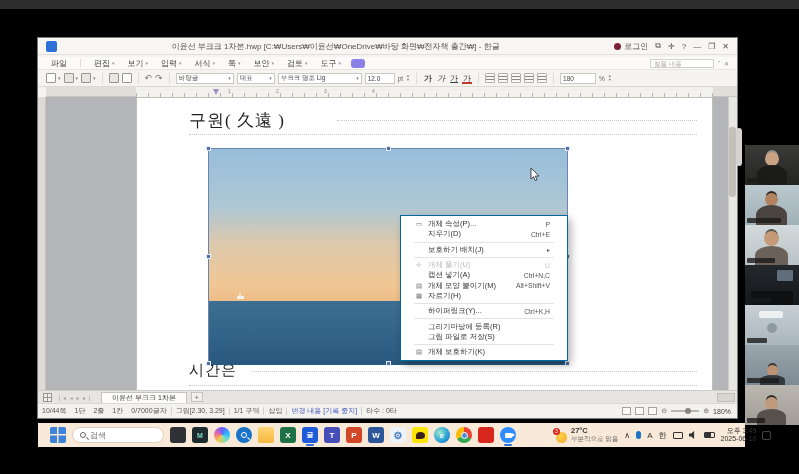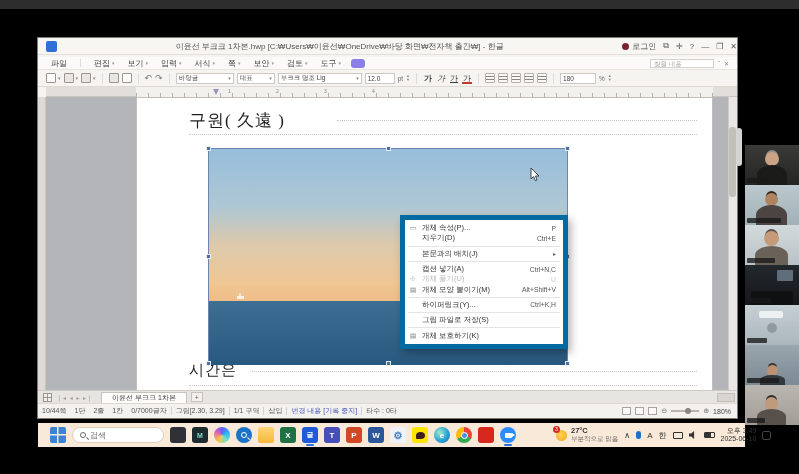--- a/index.html
+++ b/index.html
@@ -6,21 +6,21 @@
   *{box-sizing:border-box;font-family:"Liberation Sans",sans-serif;}
   #stage{position:relative;width:799px;height:474px;background:#000;overflow:hidden;}
   
   .topbar{position:absolute;left:0;top:0;width:799px;height:9px;background:#2d2d2d;}
 
   
   .hwp{position:absolute;left:38px;top:38px;width:699px;height:380px;background:#f6f4f1;box-shadow:0 0 0 1px #7a7a7a;}
   .titlebar{position:absolute;left:0;top:0;width:100%;height:17px;background:#f8f6f3;display:flex;align-items:center;border-bottom:1px solid #e3e0db;}
   .appico{width:11px;height:11px;background:#2e6fd8;border-radius:2px;margin-left:8px;color:#fff;font-size:7px;line-height:11px;text-align:center;}
   .wtitle{flex:1;text-align:center;font-size:8px;color:#555;white-space:nowrap;overflow:hidden;}
-  .tb-right{display:flex;align-items:center;gap:7px;margin-right:0;font-size:8px;color:#666;}
+  .tb-right{display:flex;align-items:center;gap:7px;margin-right:8px;font-size:8px;color:#666;}
   .login{display:flex;align-items:center;gap:3px;color:#555;}
   .login .dot{width:7px;height:7px;border-radius:50%;background:#7d1f35;}
   .wc{font-size:8px;color:#555;}
   .menubar{position:absolute;left:0;top:19px;width:100%;height:13px;background:#fbfaf8;display:flex;align-items:center;font-size:8px;color:#3c3c3c;border-bottom:1px solid #e8e5e0;}
   .menu{margin-left:13px;display:flex;align-items:center;gap:2px;white-space:nowrap;}
   .menu .car{font-size:5px;color:#999;}
   .mdiv{width:1px;height:8px;background:#ddd;margin-left:13px;}
   .ai-badge{width:14px;height:9px;background:#8b7fe8;border-radius:3px;margin-left:10px;}
   .findbox{margin-left:auto;margin-right:8px;display:flex;align-items:center;gap:4px;}
   .findinput{width:64px;height:9px;background:#fff;border:1px solid #d5d2cc;font-size:6.5px;color:#a9a6a0;line-height:8px;padding-left:3px;}
@@ -53,21 +53,21 @@
   .heading{position:absolute;left:52px;top:11px;font-family:"Liberation Serif",serif;font-size:17px;color:#1d1d1d;letter-spacing:1px;}
   .bodyline{position:absolute;left:52px;top:263px;font-family:"Liberation Serif",serif;font-size:15px;color:#1d1d1d;letter-spacing:1px;}
   .dots{position:absolute;height:1px;border-top:1px dotted #c9c7c2;}
   
   .pic{position:absolute;left:71px;top:50px;width:360px;height:216px;border:1px solid #6d84ad;}
   .sky{position:absolute;left:0;top:0;width:100%;height:152px;background:linear-gradient(#97bedb 0%,#aec7d4 38%,#dcc9ad 62%,#f0c795 88%,#eebd87 100%);}
   .sea{position:absolute;left:0;top:152px;width:100%;height:64px;background:linear-gradient(#3c6f93,#29587e);}
   .boat-svg{position:absolute;left:0;top:0;}
   .hnd{position:absolute;width:5px;height:5px;background:#4d6ca8;border:1px solid #e9eef6;z-index:3;}
   
-  .cmenu{position:absolute;left:362px;top:177px;width:168px;background:#fff;border:5px solid #0369a1;box-shadow:3px 4px 8px rgba(0,0,0,.3);z-index:50;padding:3px 0;}
+  .cmenu{position:absolute;left:362px;top:177px;width:168px;background:#fff;border:1px solid #0369a1;box-shadow:3px 4px 8px rgba(0,0,0,.3);z-index:50;padding:3px 10px;}
   .mi{display:flex;align-items:center;height:10.3px;padding:0 7px 0 5px;font-size:7.5px;color:#333;}
   .mi .mico{width:12px;font-size:6.5px;color:#777;flex:none;}
   .mi .mlabel{white-space:nowrap;}
   .mi .msc{margin-left:auto;color:#555;font-size:6.8px;}
   .mi .arrow{margin-left:auto;color:#666;font-size:6px;}
   .mi.dis{color:#b9b9b9;} .mi.dis .msc,.mi.dis .mico{color:#c6c6c6;}
   .msep{height:1px;background:#e4e4e2;margin:2px 3px;}
   
   .tabbar{position:absolute;left:0;top:352px;width:100%;height:13px;background:#e7e5e1;border-top:1px solid #cfccc7;display:flex;align-items:center;font-size:7px;color:#777;}
   .gridico{width:9px;height:9px;margin-left:5px;border:1px solid #9a968f;background:
@@ -107,21 +107,21 @@
   .teams{background:#464eb8;} .ppt{background:#d24726;} .wordapp{background:#2b579a;}
   .gearapp{background:#eef3f8;color:#4a7fc0;font-size:10px;}
   .kakao{background:#fee500;} .kakao span{width:9px;height:7px;background:#3a1d1d;border-radius:50% 50% 50% 10%;}
   .edgeapp{border-radius:50%;background:radial-gradient(circle at 35% 35%,#9fe8c8,#2aa3d8 55%,#1a5fb8);color:#fff;font-size:8px;}
   .chrome{border-radius:50%;background:conic-gradient(#ea4335 0 33%,#34a853 0 66%,#fbbc05 0 100%);}
   .chrome span{width:7px;height:7px;border-radius:50%;background:#4a90e2;border:1.5px solid #fff;}
   .redapp{background:#d8281e;color:#ffd24a;font-size:6px;}
   .zoomapp{border-radius:50%;background:#2d8cff;}
   .zoomapp .cam{width:7px;height:5px;background:#fff;border-radius:1px;position:relative;}
   .zoomapp .cam::after{content:"";position:absolute;right:-3px;top:0.5px;border-left:3px solid #fff;border-top:2px solid transparent;border-bottom:2px solid transparent;}
-  .weather{display:flex;align-items:center;gap:4px;margin-left:10px;flex:none;padding-left:24px;}
+  .weather{display:flex;align-items:flex-end;gap:4px;margin-left:10px;flex:none;padding-left:24px;}
   .sun{width:11px;height:11px;border-radius:50%;background:radial-gradient(circle at 40% 40%,#ffd34d,#f5a623);position:relative;}
   .badge{position:absolute;left:-3px;top:-4px;width:7px;height:7px;border-radius:50%;background:#d8281e;color:#fff;font-size:5px;line-height:7px;text-align:center;}
   .wtext{line-height:8px;}
   .wtemp{font-size:7.5px;color:#333;font-weight:bold;}
   .wdesc{font-size:6.5px;color:#666;}
   .tray{margin-left:auto;display:flex;align-items:center;gap:6px;flex:none;}
   .trayg{font-size:8px;color:#333;}
   .micico{width:5px;height:8px;background:#1a73c8;border-radius:2.5px;}
   .dispico{width:10px;height:7px;border:1px solid #333;border-radius:1px;}
   .spkico{width:9px;height:8px;background:#333;clip-path:polygon(0 32%,30% 32%,62% 0,62% 100%,30% 68%,0 68%);}
@@ -320,46 +320,55 @@
           <span class="msc">P</span>
         </div>
       <div class="mi">
           <span class="mico"></span>
           <span class="mlabel">지우기(D)</span>
           <span class="msc">Ctrl+E</span>
         </div>
       <div class="msep"></div>
       <div class="mi">
           <span class="mico"></span>
-          <span class="mlabel">본문과의 배치(J)</span>
+          <span class="mlabel">보호하기 배치(J)</span>
           <span class="arrow">▸</span>
         </div>
       <div class="msep"></div>
-      <div class="mi">
-          <span class="mico"></span>
-          <span class="mlabel">캡션 넣기(A)</span>
-          <span class="msc">Ctrl+N,C</span>
-        </div>
       <div class="mi dis">
           <span class="mico">✣</span>
           <span class="mlabel">개체 풀기(U)</span>
           <span class="msc">U</span>
         </div>
       <div class="mi">
+          <span class="mico"></span>
+          <span class="mlabel">캡션 넣기(A)</span>
+          <span class="msc">Ctrl+N,C</span>
+        </div>
+      <div class="mi">
           <span class="mico">▤</span>
           <span class="mlabel">개체 모양 붙이기(M)</span>
           <span class="msc">Alt+Shift+V</span>
         </div>
+      <div class="mi">
+          <span class="mico">▦</span>
+          <span class="mlabel">자르기(H)</span>
+          <span class="msc"></span>
+        </div>
       <div class="msep"></div>
       <div class="mi">
           <span class="mico"></span>
           <span class="mlabel">하이퍼링크(Y)...</span>
           <span class="msc">Ctrl+K,H</span>
         </div>
       <div class="msep"></div>
+      <div class="mi">
+          <span class="mico"></span>
+          <span class="mlabel">그리기마당에 등록(R)</span>
+        </div>
       <div class="mi">
           <span class="mico"></span>
           <span class="mlabel">그림 파일로 저장(S)</span>
         </div>
       <div class="msep"></div>
       <div class="mi">
           <span class="mico">▤</span>
           <span class="mlabel">개체 보호하기(K)</span>
         </div>
     </div>

